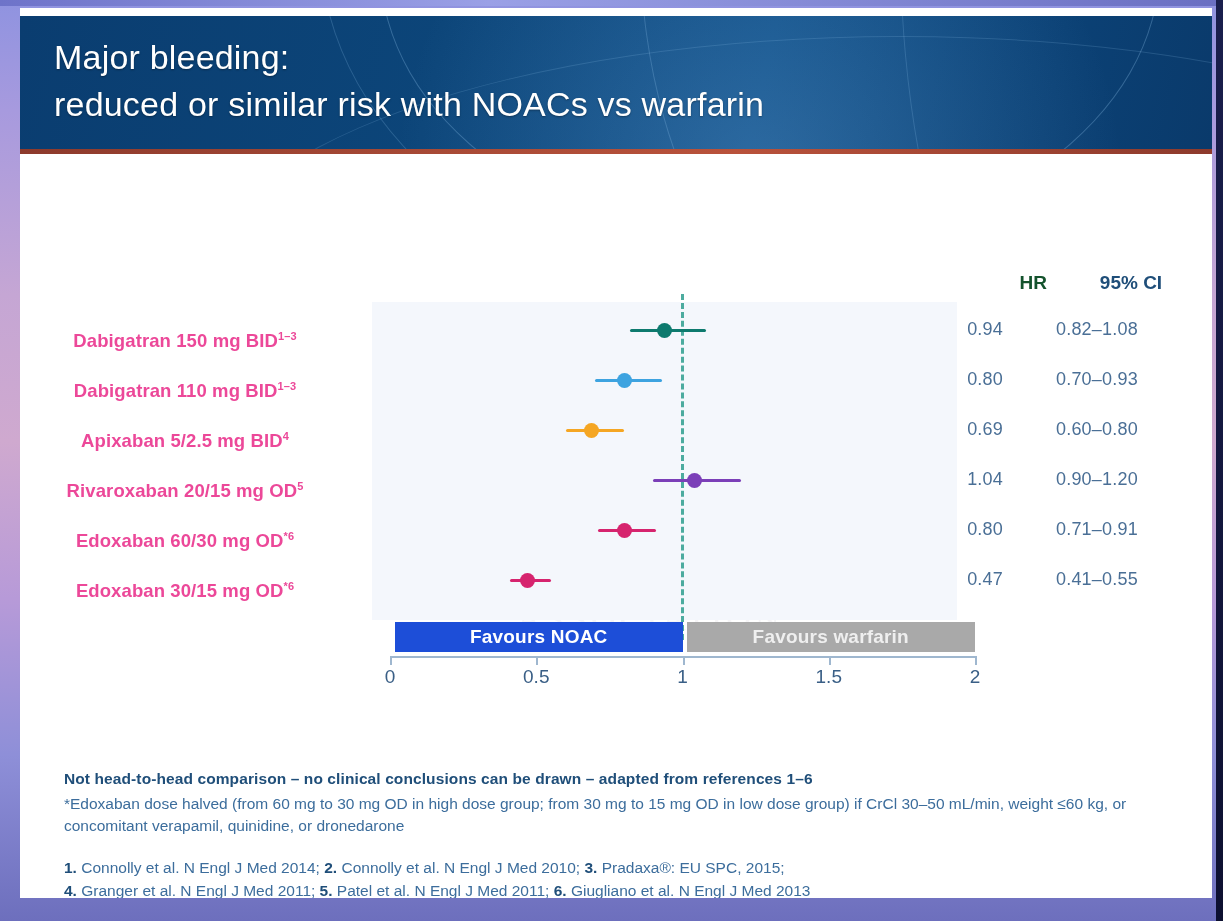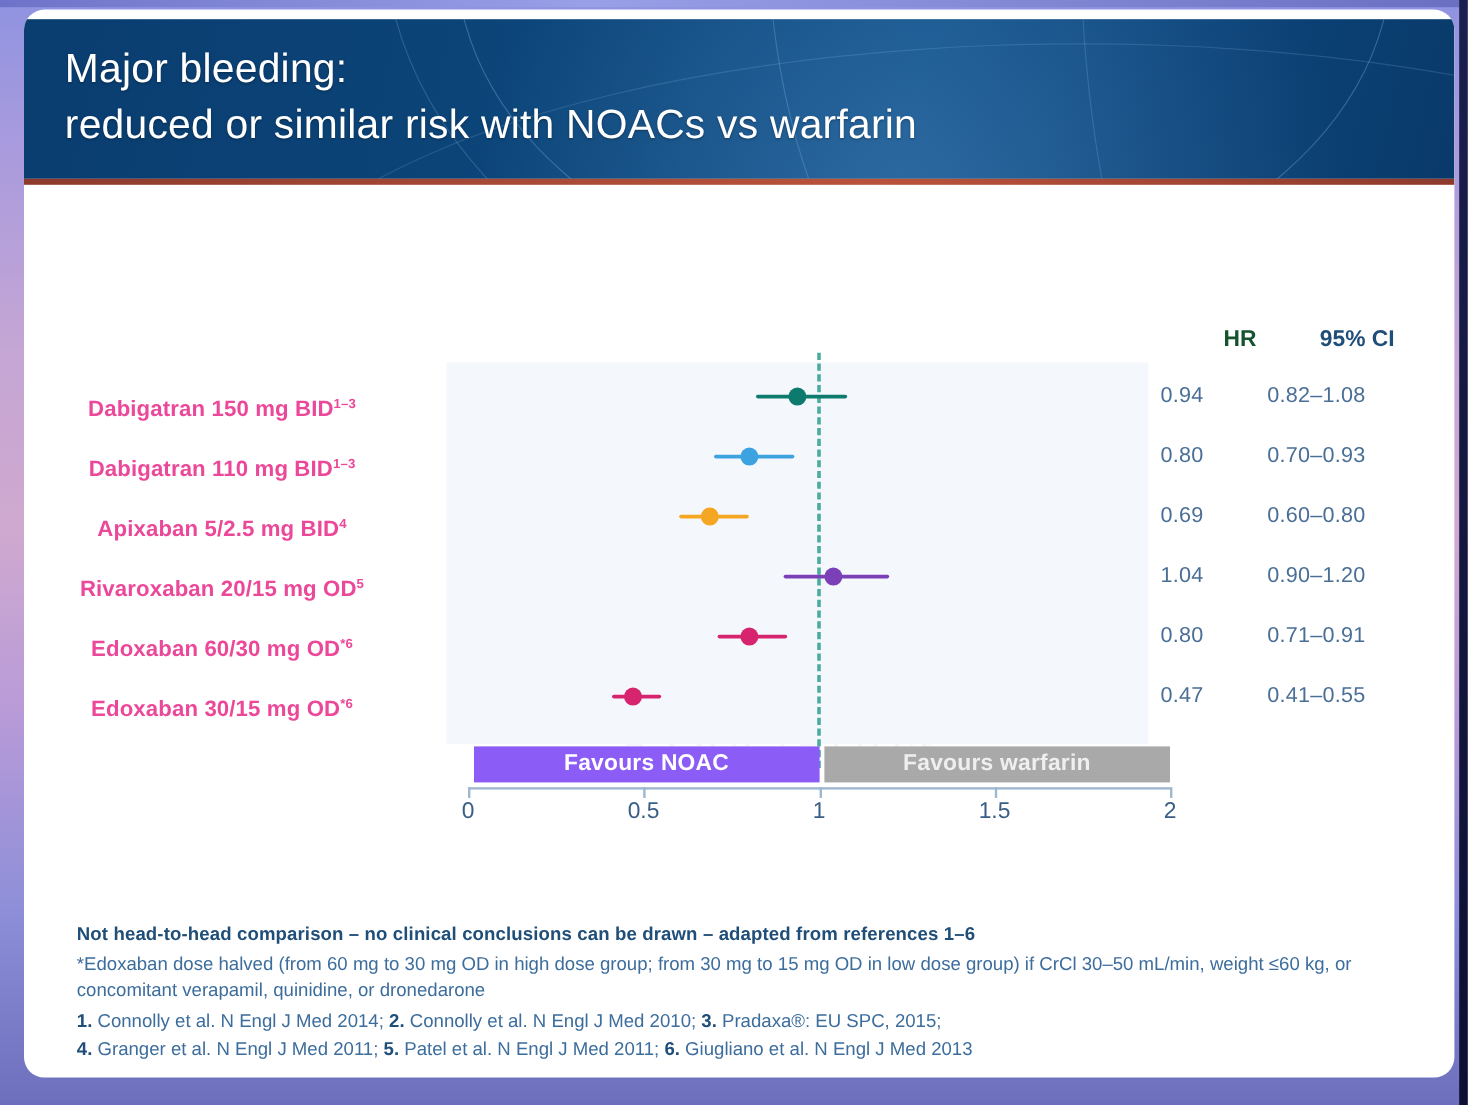--- a/index.html
+++ b/index.html
@@ -32,21 +32,20 @@
     background: linear-gradient(90deg,#6e73c9,#9aa0e6 40%,#6a6fc2);
   }
 
   
   #slide {
     position: absolute;
     left: 20px; top: 8px;
     width: 1192px; height: 890px;
     background: #ffffff;
     overflow: hidden;
-    border-radius: 17px;
   }
 
   
   #title-band {
     position: absolute;
     left: 0; top: 8px;
     width: 1192px; height: 133px;
     background:
       radial-gradient(circle at 62% 120%, rgba(120,175,225,.30) 0%, rgba(120,175,225,0) 48%),
       linear-gradient(102deg,#0a3d70 0%, #0c4579 35%, #0d4d86 62%, #0a3a6b 100%);
@@ -180,21 +179,21 @@
     left: 1036px; top: 118px;
     width: 150px; text-align: center;
     font-size: 19px; font-weight: bold; color: #1f4e79;
   }
 
   
   #fav-noac {
     position: absolute;
     left: 375px; top: 468px;
     width: 269px; height: 30px;
-    background: #8b5cf6;
+    background: #1d4ed8;
     color: #ffffff;
     font-size: 19px; font-weight: bold;
     text-align: center; line-height: 30px;
     letter-spacing: .2px;
   }
   #fav-warf {
     position: absolute;
     left: 648px; top: 468px;
     width: 306px; height: 30px;
     background: #a9a9a9;
@@ -235,21 +234,21 @@
   #fn-headline {
     font-size: 15.5px; font-weight: bold;
     color: #1f4e79;
     margin-bottom: 5px;
     letter-spacing: .1px;
   }
   #fn-star {
     font-size: 15.5px;
     line-height: 1.42;
     color: #3c6d9c;
-    margin-bottom: 4px;
+    margin-bottom: 20px;
   }
   .fn-ref {
     font-size: 15.5px;
     line-height: 1.46;
     color: #3c6d9c;
   }
   .fn-ref b { color: #1f4e79; }
   sup { font-size: .66em; vertical-align: super; }
 </style>
 </head>

